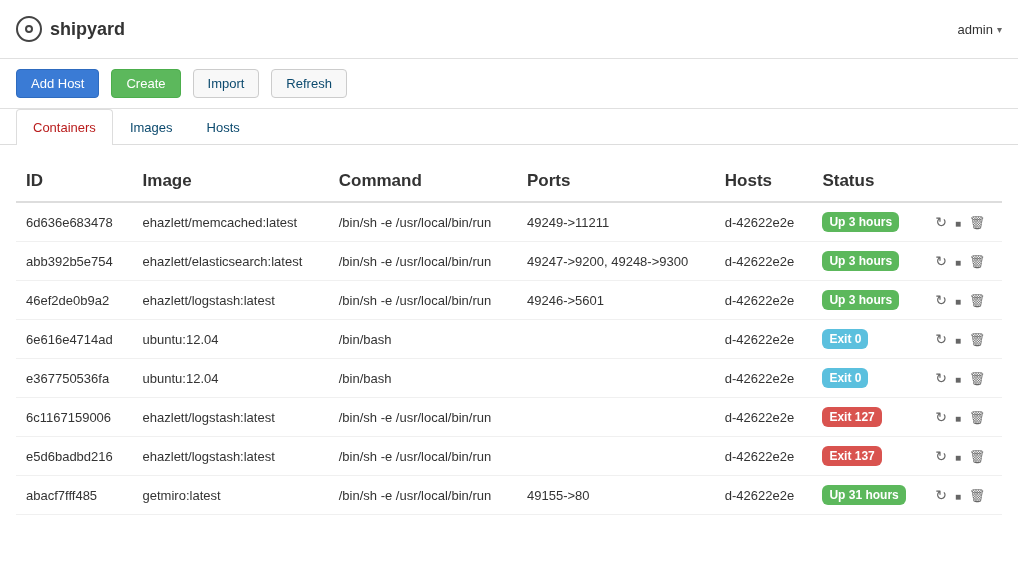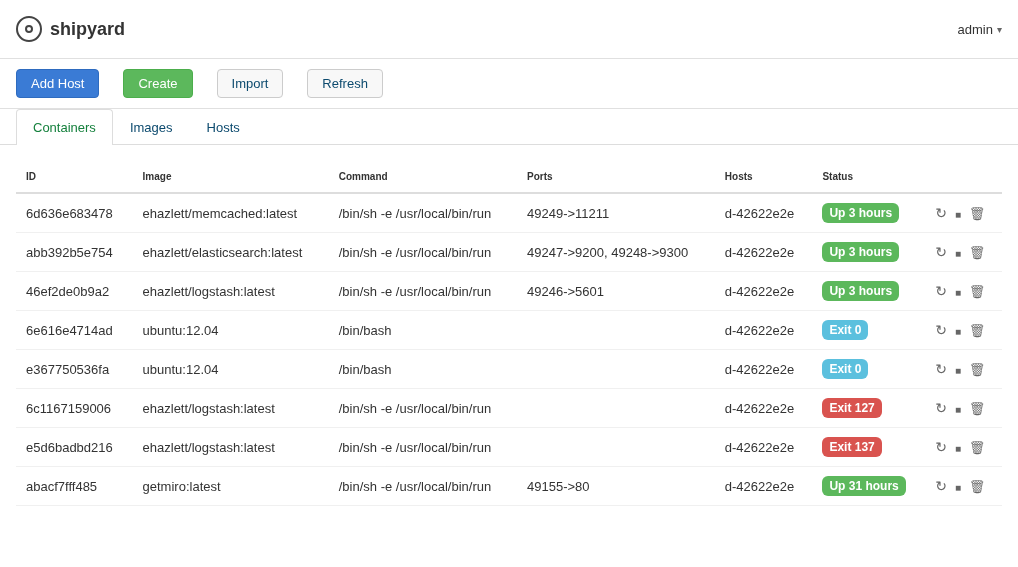--- a/index.html
+++ b/index.html
@@ -9,36 +9,36 @@
     .topnav {
       display: flex; align-items: center; justify-content: space-between;
       background: #fff; border-bottom: 1px solid #e0e0e0;
       padding: 0 16px; height: 59px;
     }
     .topnav-brand { display: flex; align-items: center; gap: 8px; font-size: 18px; font-weight: 600; color: #333; }
     .topnav-user { display: flex; align-items: center; gap: 4px; cursor: pointer; font-size: 13px; }
     .topnav-user-caret { font-size: 10px; color: #666; }
 
     
-    .toolbar { display: flex; align-items: center; gap: 24px; padding: 10px 16px; border-bottom: 1px solid #e0e0e0; }
+    .toolbar { display: flex; align-items: center; gap: 12px; padding: 10px 16px; border-bottom: 1px solid #e0e0e0; }
     .btn { padding: 6px 14px; border-radius: 4px; border: 1px solid transparent; font-size: 13px; cursor: pointer; font-weight: 500; }
     .btn-primary { background: #3a7bd5; color: #fff; border-color: #2e6bbf; }
     .btn-success { background: #5cb85c; color: #fff; border-color: #4cae4c; }
     .btn-default { background: #f8f8f8; color: #0c4a6e; border-color: #ccc; }
 
     
     .tabs { display: flex; padding: 0 16px; border-bottom: 1px solid #ddd; }
     .tab { padding: 10px 16px; font-size: 13px; cursor: pointer; border: 1px solid transparent; border-bottom: none; margin-bottom: -1px; text-decoration: none; color: #555; }
-    .tab.active { border-color: #ddd; border-bottom-color: #fff; background: #fff; border-radius: 4px 4px 0 0; color: #15803d; }
+    .tab.active { border-color: #ddd; border-bottom-color: #fff; background: #fff; border-radius: 4px 4px 0 0; color: #b91c1c; }
     .tab.link-style { color: #0c4a6e; }
 
     
     .table-container { padding: 16px; }
     table { width: 100%; border-collapse: collapse; }
-    thead th { padding: 10px 10px; text-align: left; font-weight: 700; font-size: 10px; border-bottom: 2px solid #ddd; color: #333; }
+    thead th { padding: 10px 10px; text-align: left; font-weight: 700; font-size: 17px; border-bottom: 2px solid #ddd; color: #333; }
     tbody tr { border-bottom: 1px solid #f0f0f0; }
     tbody td { padding: 9px 10px; font-size: 13px; color: #333; vertical-align: middle; }
 
     
     .badge { display: inline-block; padding: 3px 7px; border-radius: 6px; font-size: 12px; font-weight: 600; color: #fff; white-space: nowrap; }
     .badge-up { background: #5cb85c; }
     .badge-exit0 { background: #5bc0de; }
     .badge-exit127 { background: #d9534f; text-align: right; }
     .badge-exit137 { background: #d9534f; }
 

